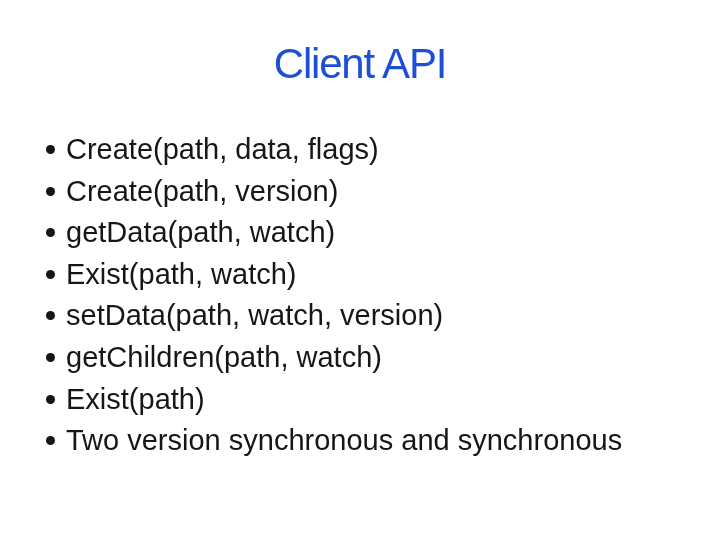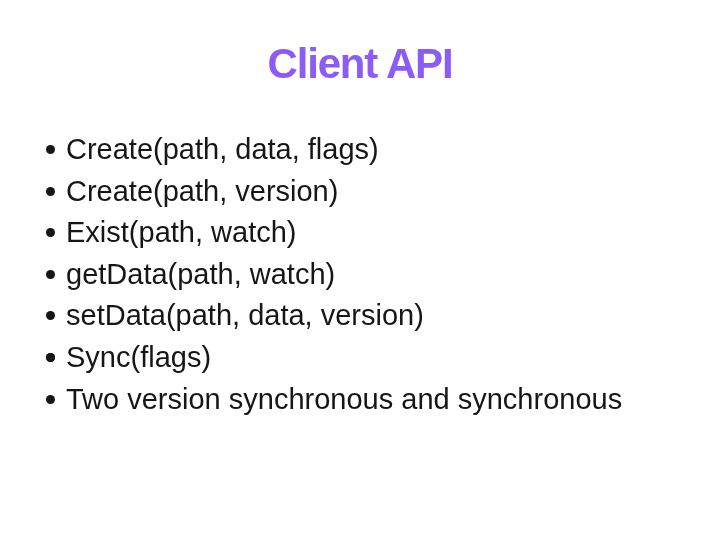--- a/index.html
+++ b/index.html
@@ -24,22 +24,22 @@
   }
   .slide-title {
     position: absolute;
     left: 0;
     top: 38px;
     width: 720px;
     text-align: center;
     font-size: 42px;
     line-height: 52px;
     letter-spacing: -1.2px;
-    font-weight: 700;
-    color: #8b5cf6;
+    font-weight: 400;
+    color: #1d4ed8;
     white-space: nowrap;
   }
   .bullet-list {
     position: absolute;
     left: 40px;
     top: 129px;
     margin: 0;
     padding: 0;
     list-style: none;
   }
@@ -63,20 +63,20 @@
   }
 </style>
 </head>
 <body>
 
 <div class="slide">
   <div class="slide-title">Client API</div>
   <ul class="bullet-list">
       <li><span class="dot"></span><span>Create(path, data, flags)</span></li>
       <li><span class="dot"></span><span>Create(path, version)</span></li>
+      <li><span class="dot"></span><span>getData(path, watch)</span></li>
       <li><span class="dot"></span><span>Exist(path, watch)</span></li>
-      <li><span class="dot"></span><span>getData(path, watch)</span></li>
-      <li><span class="dot"></span><span>setData(path, data, version)</span></li>
-      <li><span class="dot"></span></li>
-      <li><span class="dot"></span><span>Sync(flags)</span></li>
+      <li><span class="dot"></span><span>setData(path, watch, version)</span></li>
+      <li><span class="dot"></span><span>getChildren(path, watch)</span></li>
+      <li><span class="dot"></span><span>Exist(path)</span></li>
       <li><span class="dot"></span><span>Two version synchronous and synchronous</span></li>
     </ul>
 </div>
 
 </body></html>

